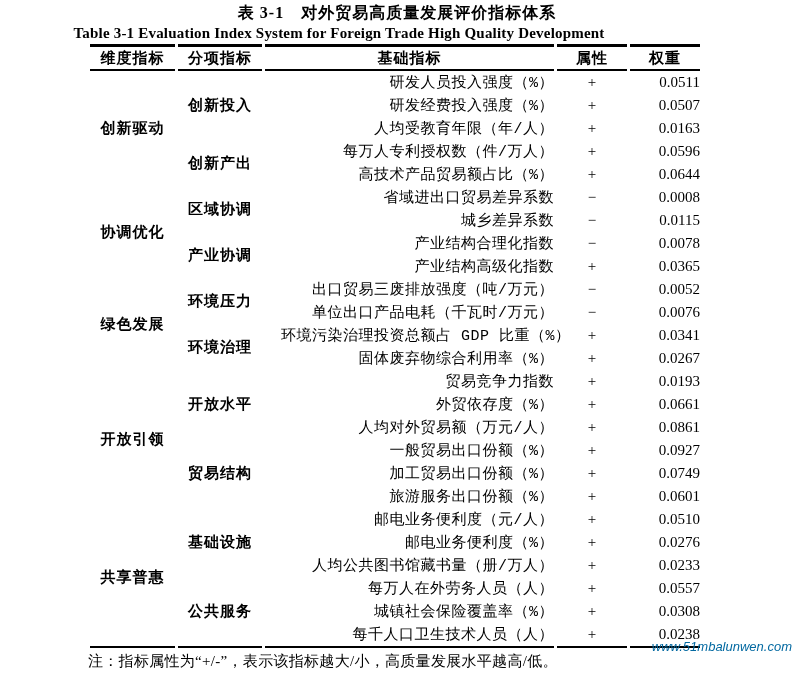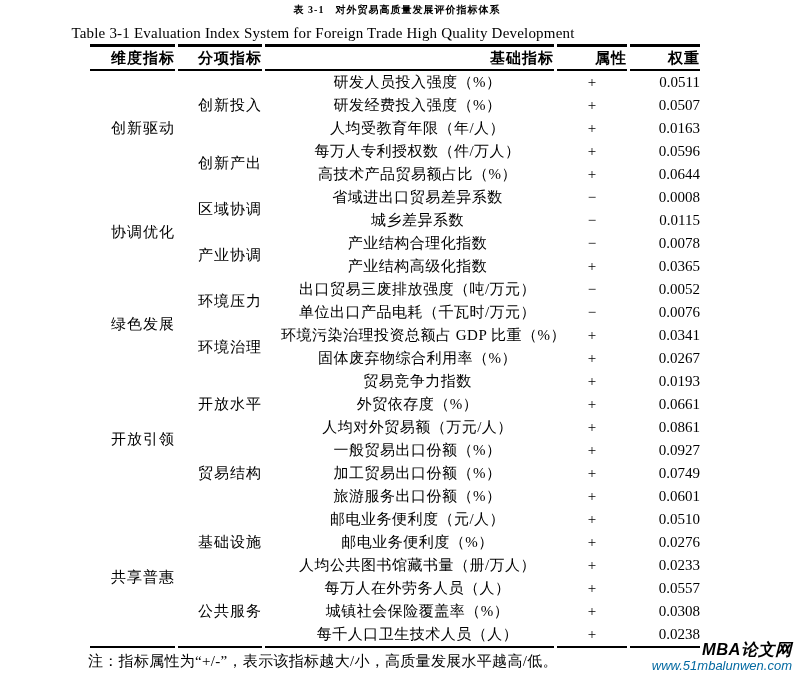--- a/index.html
+++ b/index.html
@@ -7,55 +7,55 @@
     width: 794px; height: 678px;
     background: #ffffff;
     font-family: "Liberation Serif", "DejaVu Serif", serif;
     color: #000;
     position: relative;
     overflow: hidden;
   }
   .caption-zh {
     position: absolute; top: 3px; left: 0; width: 794px;
     text-align: center;
-    font-size: 10px; font-weight: 600; letter-spacing: 1px;
+    font-size: 16px; font-weight: 600; letter-spacing: 1px;
   }
   .caption-en {
     position: absolute; top: 25px; left: 0; width: 646px;
     text-align: center;
-    font-size: 15px; font-weight: normal; letter-spacing: 0.2px;
+    font-size: 15px; font-weight: bold; letter-spacing: 0.2px; padding-left: 16px;
   }
   table.index-table {
     position: absolute; left: 87px; top: 44px;
     width: 616px;
     border-collapse: separate;
     border-spacing: 3px 0;
     table-layout: fixed;
   }
   col.c1 { width: 85px; }
   col.c2 { width: 84px; }
   col.c3 { width: 289px; }
   col.c4 { width: 70px; }
   col.c5 { width: 70px; }
   th {
     border-top: 3px solid #000;
     border-bottom: 2px solid #000;
     height: 22px;
     font-size: 15px; font-weight: 600; letter-spacing: 1px;
-    padding: 0; text-align: right; vertical-align: middle;
+    padding: 0; text-align: center; vertical-align: middle;
   }
   td {
     height: 23px;
     font-size: 15px;
     padding: 0;
     vertical-align: middle;
     white-space: nowrap;
   }
-  td.dim-cell, td.sub-cell { text-align: right; letter-spacing: 1px; }
-  td.ind-cell { text-align: center; padding-left: 16px; letter-spacing: 0.5px; }
+  td.dim-cell, td.sub-cell { text-align: center; letter-spacing: 1px; font-weight: bold; }
+  td.ind-cell { text-align: right; padding-left: 16px; letter-spacing: 0.5px; font-family: Liberation Mono, monospace; }
   td.attr-cell { text-align: center; }
   td.weight-cell { text-align: right; letter-spacing: 0; }
   td.bb { border-bottom: 2px solid #000; }
   .footnote {
     position: absolute; left: 88px; top: 652px;
     font-size: 15px; letter-spacing: 0.3px;
   }
   .watermark {
     position: absolute; right: 2px; top: 640px;
     text-align: right; line-height: 1.15;
@@ -228,15 +228,14 @@
         <td class="ind-cell bb">每千人口卫生技术人员（人）</td>
         <td class="attr-cell bb">+</td>
         <td class="weight-cell bb">0.0238</td>
       </tr>
     </tbody>
 </table>
 
 <div class="footnote">注：指标属性为“+/-”，表示该指标越大/小，高质量发展水平越高/低。</div>
 
 <div class="watermark">
-  <span class="wm-name">MBA论文网</span>
   <span class="wm-url" style="color: #0369a1;">www.51mbalunwen.com</span>
 </div>
 
 </body></html>

